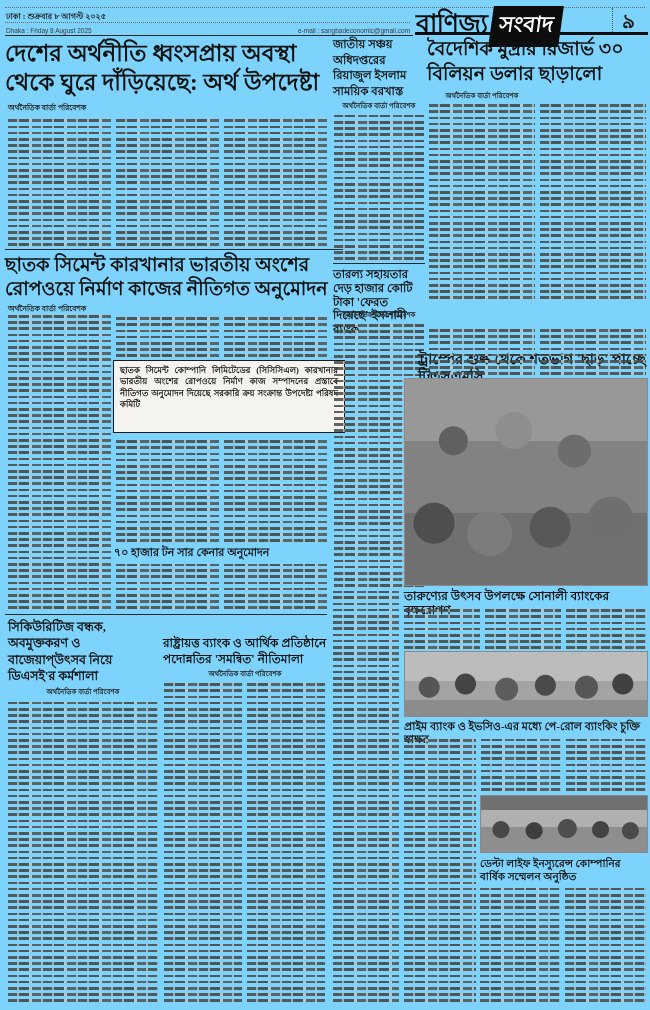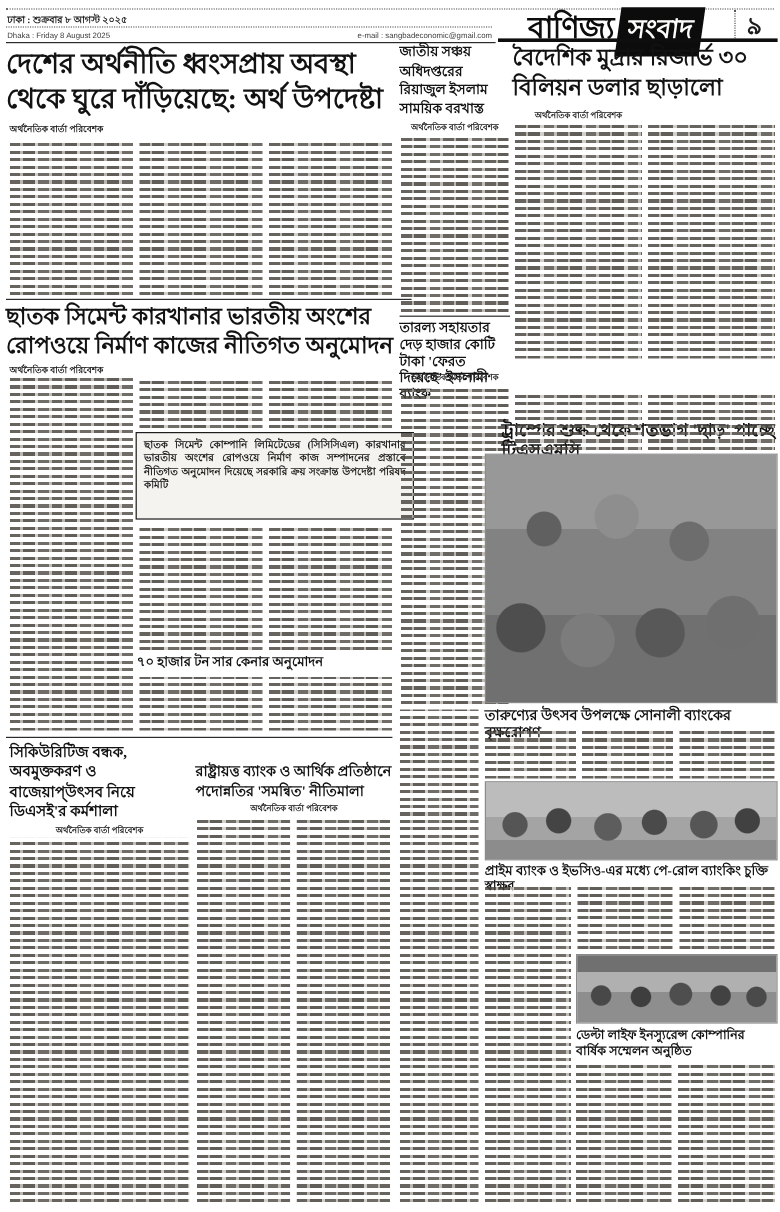--- a/index.html
+++ b/index.html
@@ -1,31 +1,31 @@
 <!DOCTYPE html>
 <html><head>
 <meta charset="utf-8">
 <style>
   html,body{margin:0;padding:0;}
   body{width:650px;height:1010px;background:#e9e8e4;font-family:"Liberation Serif","DejaVu Serif",serif;}
-  #page{position:relative;width:650px;height:1010px;background:#ffffff;overflow:hidden;color:#1b1b1b;}
+  #page{position:relative;width:650px;height:1010px;background:#7dd3fc;overflow:hidden;color:#1b1b1b;}
   .abs{position:absolute;}
   .hl{font-weight:bold;text-align:left;color:#121212;letter-spacing:0;}
   .byline{font-weight:bold;font-size:7.5px;color:#222;}
   .rule{border-top:1px solid #2b2b2b;height:0;}
   .thick{background:#0e0e0e;}
   .dotted{border-top:1px dotted #6a6a6a;height:0;}
   
   .gk{background:repeating-linear-gradient(90deg,#46423c 0 9px,#aaa69e 9px 11px,#3f3b36 11px 21px,#c8c5be 21px 24px,#514d47 24px 33px,#b3afa8 33px 35px);
       -webkit-mask-image:repeating-linear-gradient(0deg,#000 0 2.6px,transparent 2.6px 6.2px);
       mask-image:repeating-linear-gradient(0deg,#000 0 2.6px,transparent 2.6px 6.2px);
       opacity:.82;}
   .photo{filter:grayscale(1) contrast(.92);border:1px solid #8b8b88;box-sizing:border-box;}
   .box{border:1.5px solid #1c1c1c;box-sizing:border-box;font-weight:bold;font-size:8.5px;line-height:1.35;padding:4px 6px;text-align:justify;background:#f4f3ef;}
-  .mast1{font-size:25px;font-weight:bold;color:#0c0c0c;letter-spacing:-.5px;margin-left:24px;}
+  .mast1{font-size:25px;font-weight:bold;color:#0c0c0c;letter-spacing:-.5px;}
   .mast2{display:inline-block;background:#0c0c0c;color:#fdfdfb;font-size:22px;font-weight:bold;padding:1px 8px 3px 8px;transform:skewX(-8deg);margin-left:3px;}
   .small{font-size:6.5px;color:#3c3c3c;font-family:"Liberation Sans","DejaVu Sans",sans-serif;}
 </style>
 </head>
 <body>
 
 <div id="page">
 
   <div class="abs dotted" style="left:5px;top:7px;width:640px;"></div>
   <div class="abs" style="left:6px;top:10px;font-size:8px;font-weight:bold;">ঢাকা : শুক্রবার ৮ আগস্ট ২০২৫</div>

